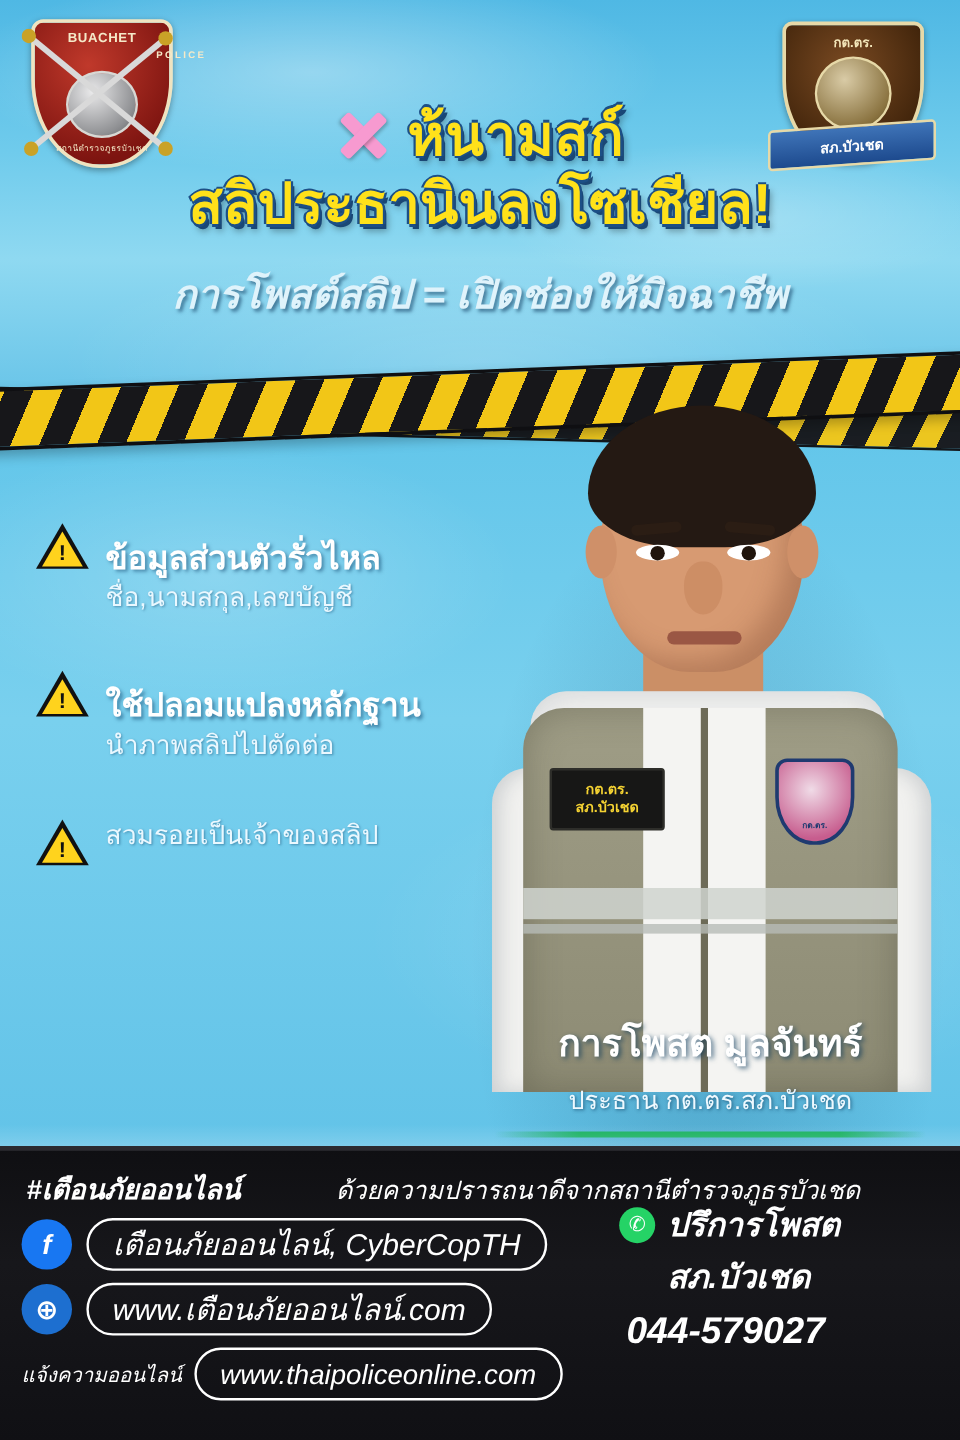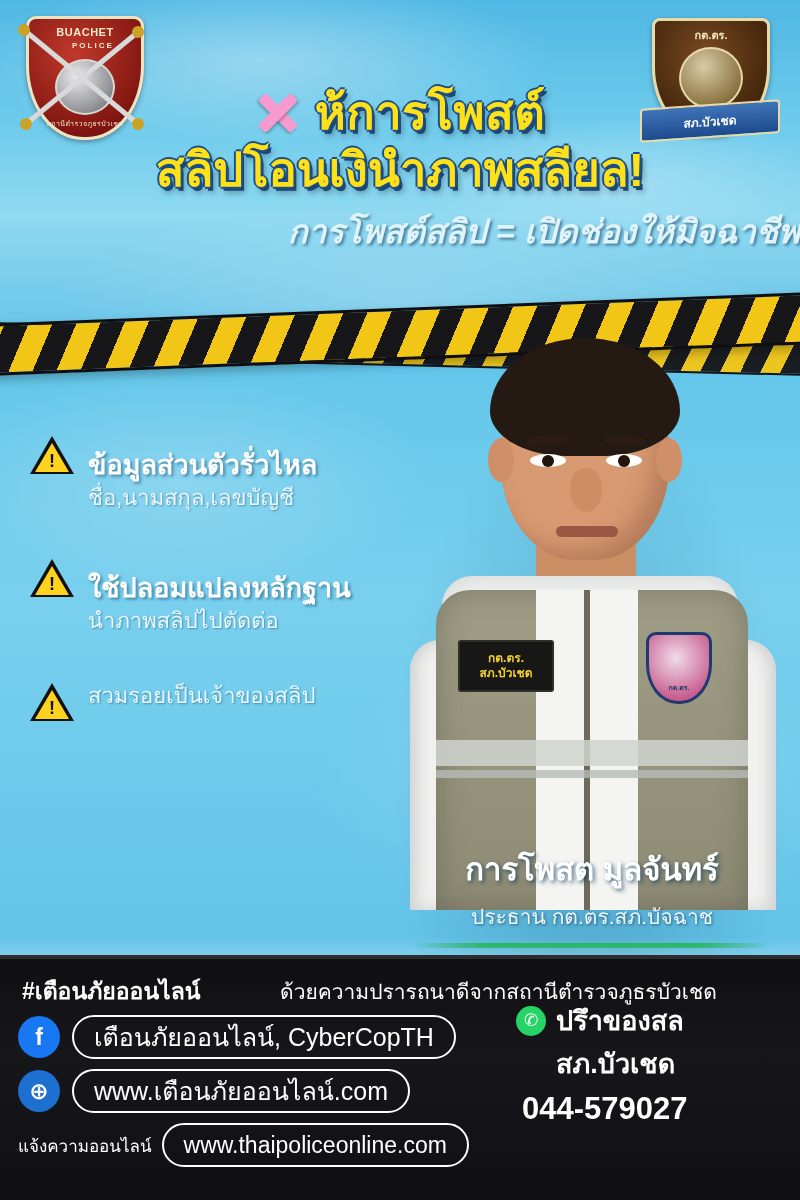--- a/index.html
+++ b/index.html
@@ -43,21 +43,21 @@
     background:radial-gradient(circle at 40% 30%,#c0392b,#7d1410 75%);
     border:3px solid #efe3c0;
     border-radius:10px 10px 48% 48%/10px 10px 60% 60%;
     box-shadow:0 2px 5px rgba(0,0,0,.35);
   }
   .shield-l .top-txt{
     position:absolute;top:7px;left:0;width:100%;text-align:center;
     color:#f5e9c8;font-size:11px;font-weight:bold;letter-spacing:.5px;
   }
   .shield-l .sub-txt{
-    position:absolute;top:22px;left:16px;width:100%;text-align:left;
+    position:absolute;top:22px;left:4px;width:100%;text-align:right;
     color:#f5e9c8;font-size:8px;font-weight:bold;letter-spacing:2px;padding-left:27px;
   }
   .shield-l .medal{
     position:absolute;left:50%;top:40px;transform:translateX(-50%);
     width:56px;height:52px;border-radius:50%;
     background:radial-gradient(circle at 35% 30%,#e9e9ea,#8f9093 70%,#5d5e61);
     border:2px solid #d8d8d4;
   }
   .shield-l .bot-txt{
     position:absolute;bottom:8px;left:0;width:100%;text-align:center;
@@ -117,24 +117,23 @@
                 3px 4px 0 #1a4775,4px 6px 6px rgba(0,0,0,.35);
     letter-spacing:.5px;line-height:1.05;
   }
   .h2{
     margin-top:8px;font-size:47px;font-weight:bold;color:#ffe11a;
     text-shadow:-2px 0 #1c4f86,0 -2px #1c4f86,2px 0 #1c4f86,0 2px #1c4f86,
                 3px 4px 0 #1a4775,4px 6px 6px rgba(0,0,0,.35);
     line-height:1.05;
   }
   .h3{
-    margin-top:10px;font-size:33px;font-style:italic;color:#dff3fb;
+    margin-top:24px;font-size:33px;font-style:italic;color:#dff3fb;
     text-shadow:2px 2px 3px rgba(10,50,85,.55);
     font-weight:bold;
-    text-align:right;
   }
   
   .tape{
     position:absolute;left:-20px;top:308px;width:840px;height:46px;
     background:repeating-linear-gradient(115deg,#f2c617 0 22px,#17171a 22px 44px);
     border-top:3px solid #0f0f12;border-bottom:3px solid #0f0f12;
     transform:rotate(-2.2deg);
     box-shadow:0 5px 10px rgba(0,0,0,.25);
   }
   .tape2{
@@ -266,20 +265,21 @@
   }
   .np-underline{
     margin:10px auto 0;width:360px;height:5px;
     background:linear-gradient(90deg,rgba(20,180,110,0),#17b15f 20%,#17b15f 80%,rgba(20,180,110,0));
     border-radius:3px;
   }
   
   .bottom{
     position:absolute;left:0;bottom:0;width:800px;height:245px;
     background:linear-gradient(180deg,#0f0f12 0%,#17171b 40%,#101014 100%);
+    font-style:italic;
   }
   .bt-top{
     position:absolute;left:0;top:0;width:800px;height:4px;
     background:#2b2b30;
   }
   .hashtag{
     position:absolute;left:22px;top:18px;font-size:23px;font-weight:bold;color:#fff;
   }
   .courtesy{
     position:absolute;left:280px;top:20px;font-size:21px;color:#fff;
@@ -356,23 +356,23 @@
       <div class="disc"></div>
     </div>
     <div class="ribbon">
       <span>สภ.บัวเชด</span>
     </div>
   </div>
 
   <div class="headline">
     <div class="h1-row">
       <span class="xmark"></span>
-      <span class="h1">ห้การโพสต์</span>
-    </div>
-    <div class="h2">สลิปโอนเงินำภาพสลียล!</div>
+      <span class="h1">ห้นามสก์</span>
+    </div>
+    <div class="h2">สลิประธานินลงโซเชียล!</div>
     <div class="h3">การโพสต์สลิป = เปิดช่องให้มิจฉาชีพ</div>
   </div>
 
   <div class="tape2"></div>
   <div class="tape"></div>
 
   <div class="officer">
     <div class="ov-shadow"></div>
     <div class="arm-l"></div>
     <div class="arm-r"></div>
@@ -438,21 +438,21 @@
       </div>
       <div>
         <div class="b-sub">สวมรอยเป็นเจ้าของสลิป</div>
       </div>
     </div>
 
   </div>
 
   <div class="nameplate">
     <div class="np-name">การโพสต มูลจันทร์</div>
-    <div class="np-role">ประธาน กต.ตร.สภ.บัจฉาช</div>
+    <div class="np-role">ประธาน กต.ตร.สภ.บัวเชด</div>
     <div class="np-underline"></div>
   </div>
 
   <div class="sheen"></div>
 
   <div class="bottom">
     <div class="bt-top"></div>
 
     <div class="hashtag">#เตือนภัยออนไลน์</div>
     <div class="courtesy">ด้วยความปรารถนาดีจากสถานีตำรวจภูธรบัวเชด</div>
@@ -468,20 +468,20 @@
     </div>
 
     <div class="rowline" style="top:168px;">
       <div class="r3-label">แจ้งความออนไลน์</div>
       <div class="pill" style="margin-left:0;font-size:23px;">www.thaipoliceonline.com</div>
     </div>
 
     <div class="phone-block">
       <div class="pb-line1">
         <span class="ic-phone">✆</span>
-        <span>ปรึาของสล</span>
+        <span>ปรึการโพสต</span>
       </div>
       <div class="pb-line2">สภ.บัวเชด</div>
       <div class="pb-line3">044-579027</div>
     </div>
   </div>
 
 </div>
 
 </body></html>

